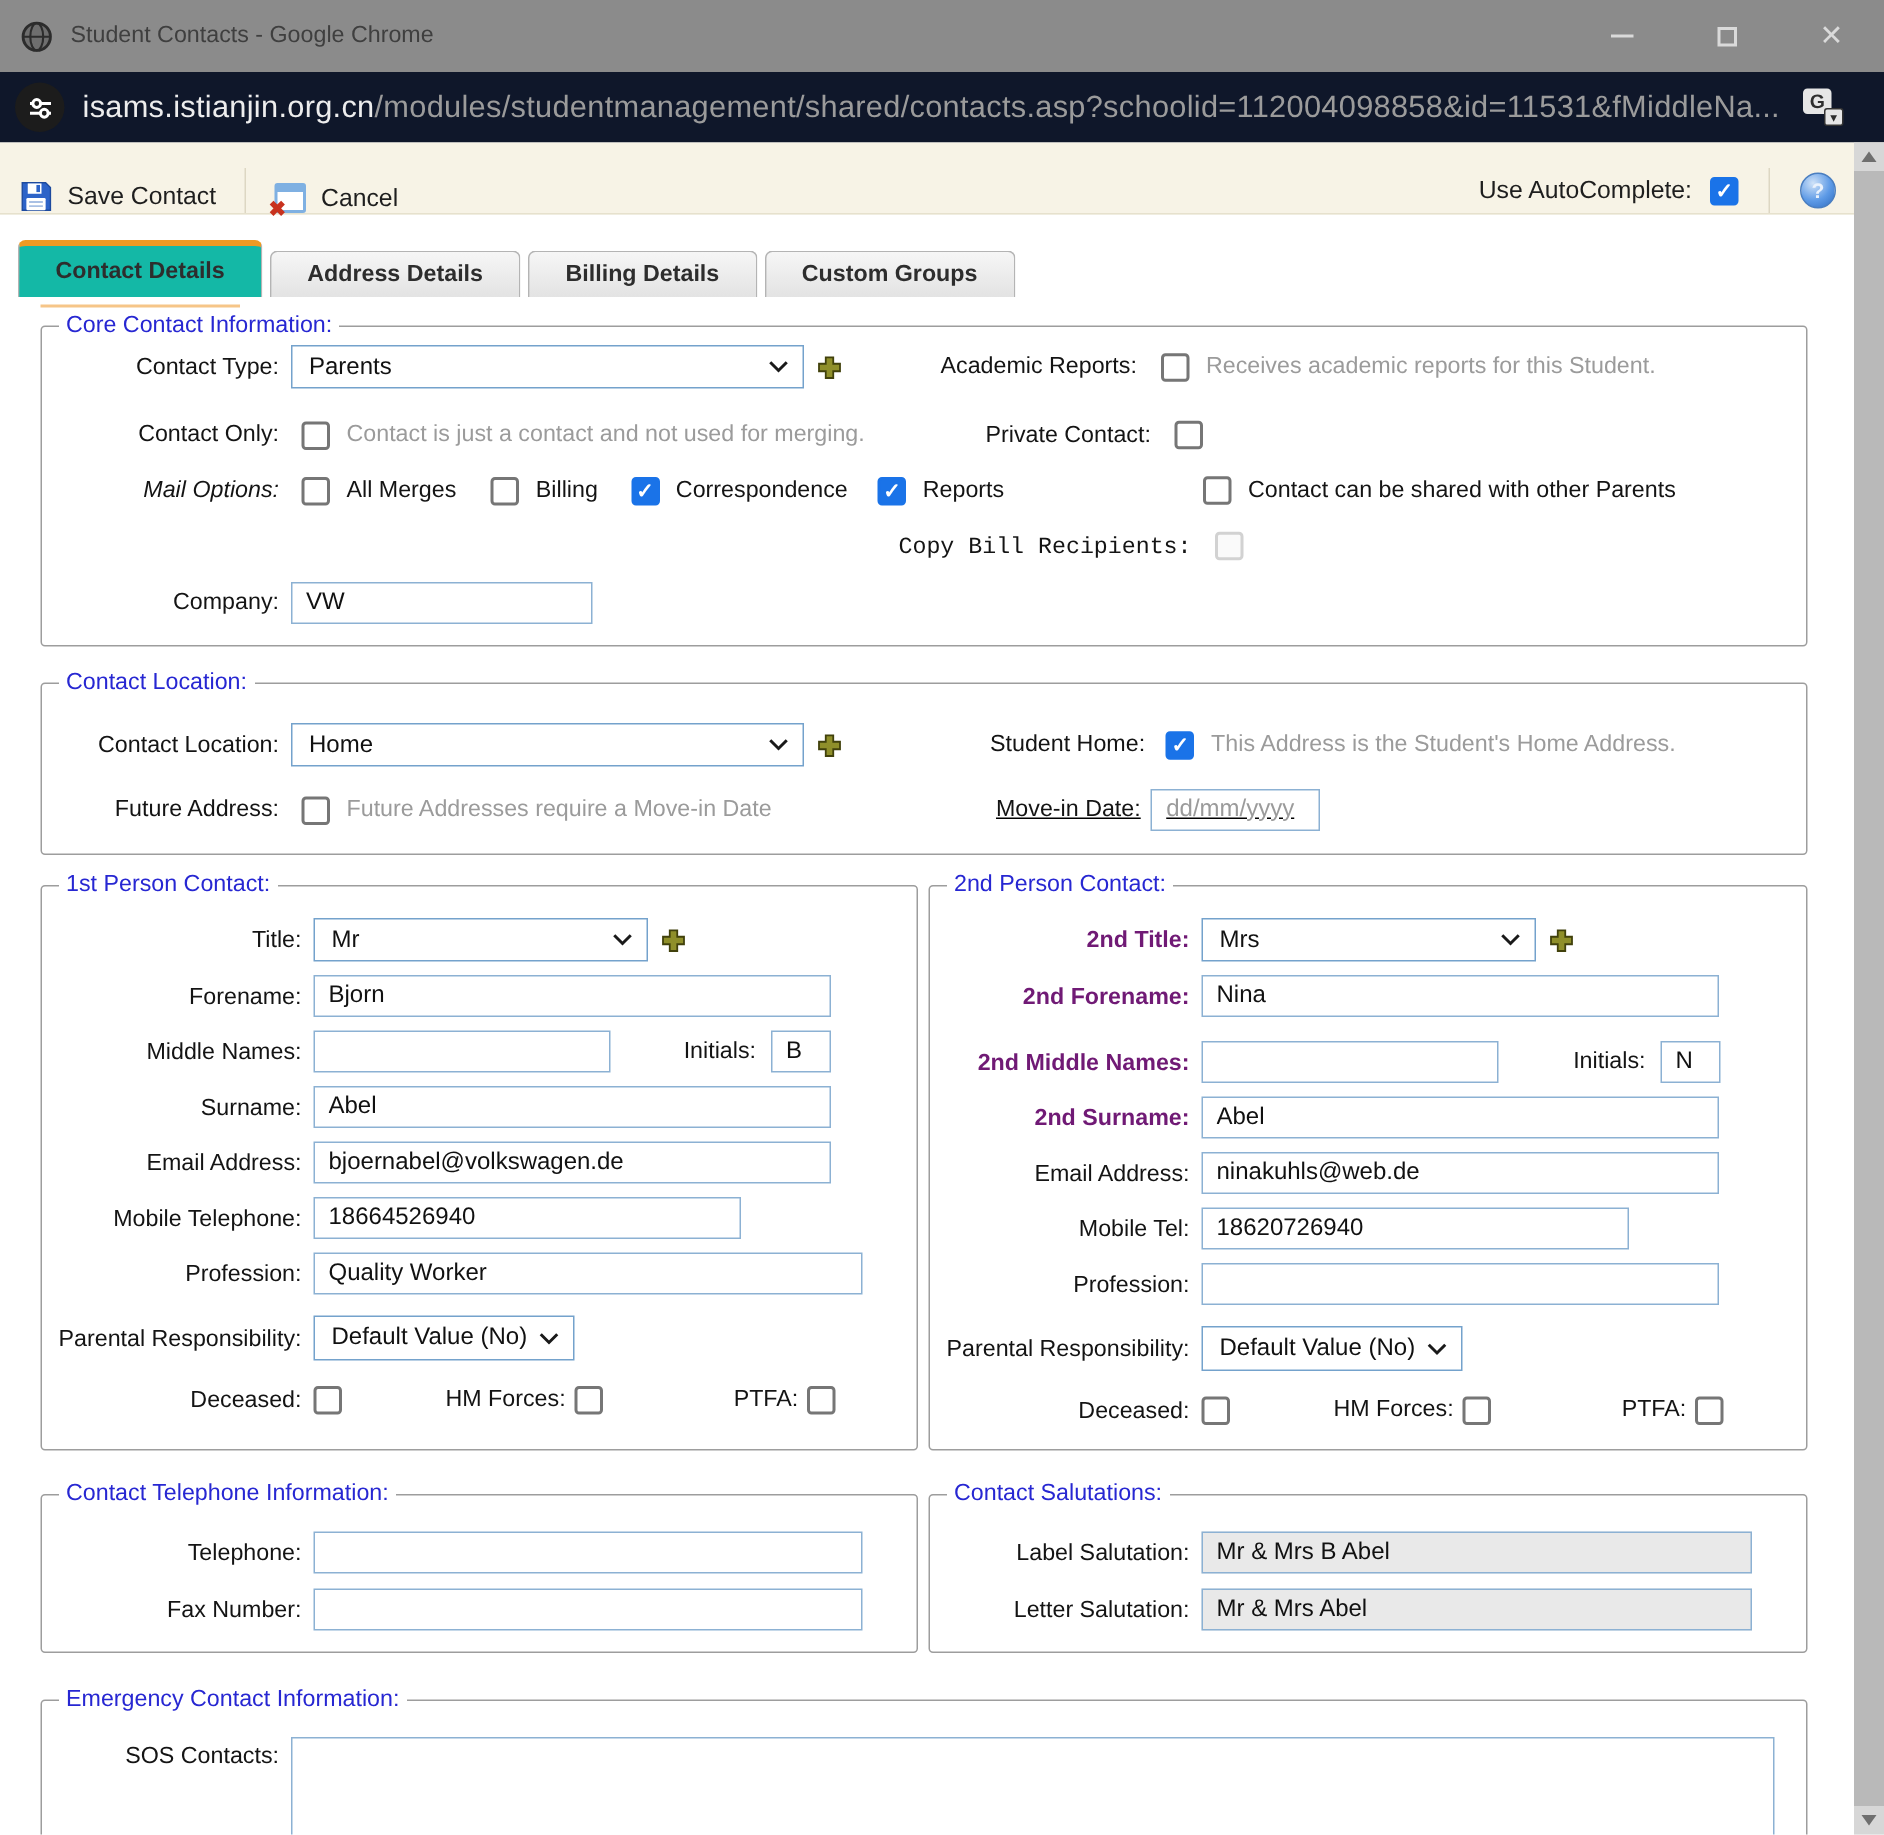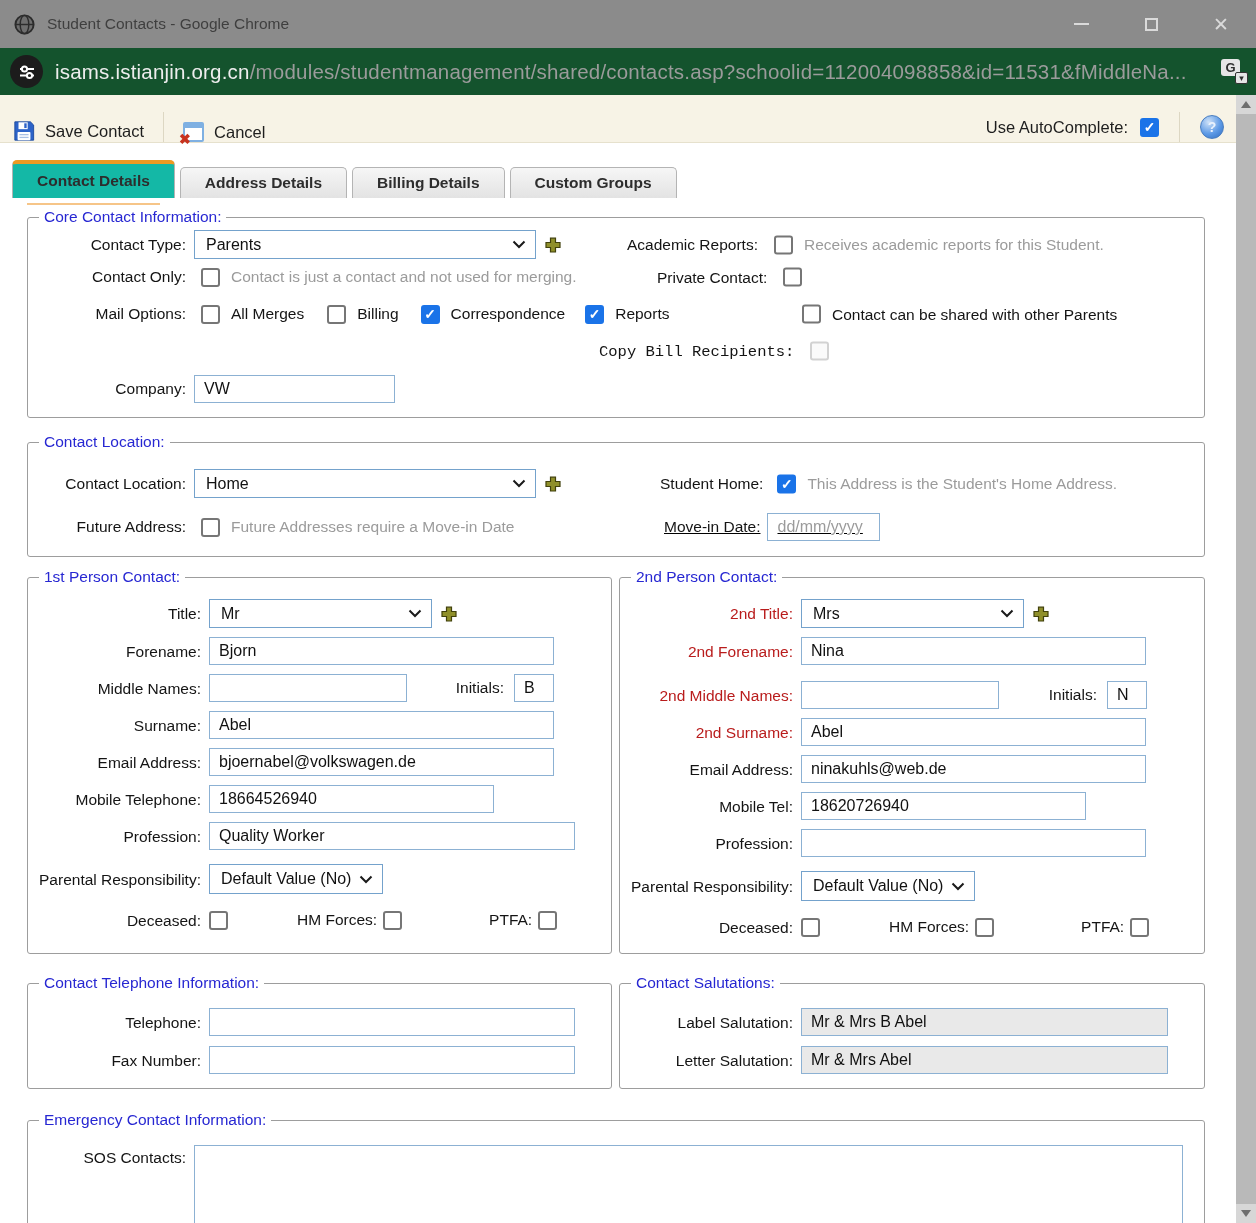--- a/index.html
+++ b/index.html
@@ -10,21 +10,21 @@
 }
 
 .titlebar { height:48px; background:#8b8b8b; display:flex; align-items:center; padding:0 0 0 13px; gap:11px; }
 .title-text { color:#3f3f3f; font-size:15.5px; white-space:nowrap; }
 .win-controls { margin-left:auto; display:flex; align-items:center; gap:0; height:100%; }
 .win-btn { width:70px; height:100%; display:flex; align-items:center; justify-content:center; cursor:pointer; }
 .ic-min { width:15px; border-bottom:2px solid #dadada; }
 .ic-max { width:13px; height:13px; border:2px solid #dadada; }
 .ic-close { color:#dadada; font-size:19px; line-height:1; }
 
-.urlbar { height:47px; background:#14532d; display:flex; align-items:center; padding:0 8px 0 10px; gap:12px; }
+.urlbar { height:47px; background:#0f172a; display:flex; align-items:center; padding:0 27px 0 10px; gap:12px; }
 .perm-icon { width:33px; height:33px; border-radius:50%; background:#1c1c1c; display:flex; align-items:center; justify-content:center; flex:none; cursor:pointer; }
 .url { font-size:20.5px; white-space:nowrap; overflow:hidden; flex:1; letter-spacing:0.2px; cursor:text; }
 .url .domain { color:#ededed; }
 .url .path { color:#9b9b9b; }
 .translate { position:relative; width:27px; height:25px; flex:none; cursor:pointer; }
 .translate .tg { position:absolute; left:0; top:0; width:19px; height:17px; background:#e6e6e6; border-radius:3px; display:flex; align-items:center; justify-content:center; font-size:13px; font-weight:bold; color:#2e2e2e; }
 .translate .tc { position:absolute; right:0; bottom:0; width:13px; height:12px; background:#e6e6e6; border-radius:2px; border:1px solid #333; display:flex; align-items:center; justify-content:center; font-size:9px; color:#2e2e2e; }
 
 .toolbar { height:48px; background:#f7f3e6; border-bottom:1px solid #e6e1cd; display:flex; align-items:flex-end; padding:0 32px 0 13px; }
 .tb-btn { display:flex; align-items:center; gap:10px; font-size:16.5px; color:#1e1e1e; cursor:pointer; white-space:nowrap; }
@@ -50,21 +50,21 @@
 legend { color:#2727d2; font-size:15.5px; padding:0 5px; margin-left:3px; white-space:nowrap; }
 .fs-core { margin-top:10px; }
 .fs-loc { margin-top:15px; }
 .fs-pair { display:flex; gap:7px; margin-top:11px; align-items:stretch; }
 .fs-pair2 { display:flex; gap:7px; margin-top:20px; align-items:stretch; }
 .fs-half { width:585px; }
 .fs-half2 { width:586px; }
 .fs-em { margin-top:22px; height:120px; }
 .row { display:flex; align-items:center; position:relative; white-space:nowrap; }
 .lbl { font-size:15.5px; color:#141414; text-align:right; flex:none; white-space:nowrap; }
-.lbl.red { color:#b91c1c; }
+.lbl.red { color:#701a75;font-weight:bold; }
 .help { color:#9b9b9b; font-size:15.5px; white-space:nowrap; }
 .abs { position:absolute; top:50%; transform:translateY(-50%); display:flex; align-items:center; white-space:nowrap; }
 .sel { border:1px solid #74a2cc; background:#fff; height:29px; display:flex; align-items:center; justify-content:space-between; padding:0 9px 0 11px; font-size:16px; color:#111; cursor:pointer; flex:none; }
 .inp { border:1px solid #8cb1d3; height:28px; font-size:16px; padding:0 9px; color:#111; font-family:inherit; background:#fff; flex:none; }
 .inp.ro { background:#e9e9e9; }
 input::placeholder { color:#9b9b9b; }
 textarea.inp { resize:none; padding-top:5px; }
 .plus { margin-left:9px; display:inline-flex; cursor:pointer; flex:none; }
 .chev { flex:none; margin-left:8px; }
 .p-lbl { width:165px; margin-right:8px; white-space:normal; line-height:19px; }
@@ -171,31 +171,31 @@
             <svg width="16" height="16" viewBox="0 0 16 16">
               <path d="M5.5 1.2h5v4.3H15v5h-4.5V15h-5v-4.5H1v-5h4.5z" fill="#8f8f2a" stroke="#41410c" stroke-width="1.2"></path>
             </svg>
           </span>
         <span class="abs" style="left:591px;">
           <span class="lbl">Academic Reports:</span>
           <span class="cb" style="margin-left:16px;"></span>
           <span class="help" style="margin-left:11px;">Receives academic reports for this Student.</span>
         </span>
       </div>
-      <div class="row" style="margin-top:6px; height:24px;">
+      <div class="row" style="margin-top:19px; height:24px;">
         <span class="lbl" style="width:150px; margin-right:8px;">Contact Only:</span>
         <span class="cb" style="margin-left:7px;"></span>
         <span class="help" style="margin-left:11px;">Contact is just a contact and not used for merging.</span>
         <span class="abs" style="left:621px;">
           <span class="lbl">Private Contact:</span>
           <span class="cb" style="margin-left:16px;"></span>
         </span>
       </div>
       <div class="row" style="margin-top:13px; height:24px;">
-        <span class="lbl" style="width:150px; margin-right:8px;">Mail Options:</span>
+        <span class="lbl" style="width:150px; margin-right:8px;font-style:italic;">Mail Options:</span>
         <span class="cb" style="margin-left:7px;"></span>
         <span class="lbl" style="margin-left:11px; text-align:left;">All Merges</span>
         <span class="cb" style="margin-left:23px;"></span>
         <span class="lbl" style="margin-left:11px; text-align:left;">Billing</span>
         <span class="cb checked" style="margin-left:22px;"></span>
         <span class="lbl" style="margin-left:11px; text-align:left;">Correspondence</span>
         <span class="cb checked" style="margin-left:20px;"></span>
         <span class="lbl" style="margin-left:11px; text-align:left;">Reports</span>
         <span class="abs" style="left:766px;">
           <span class="cb"></span>

